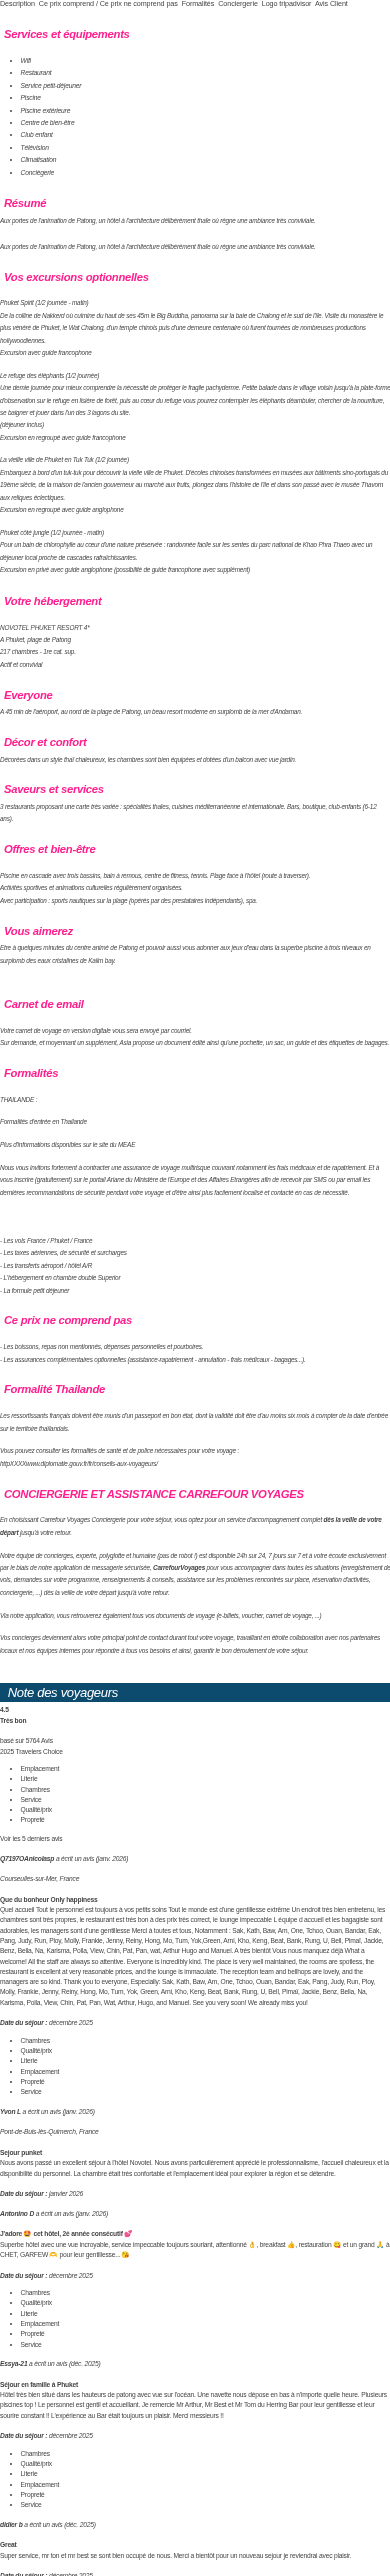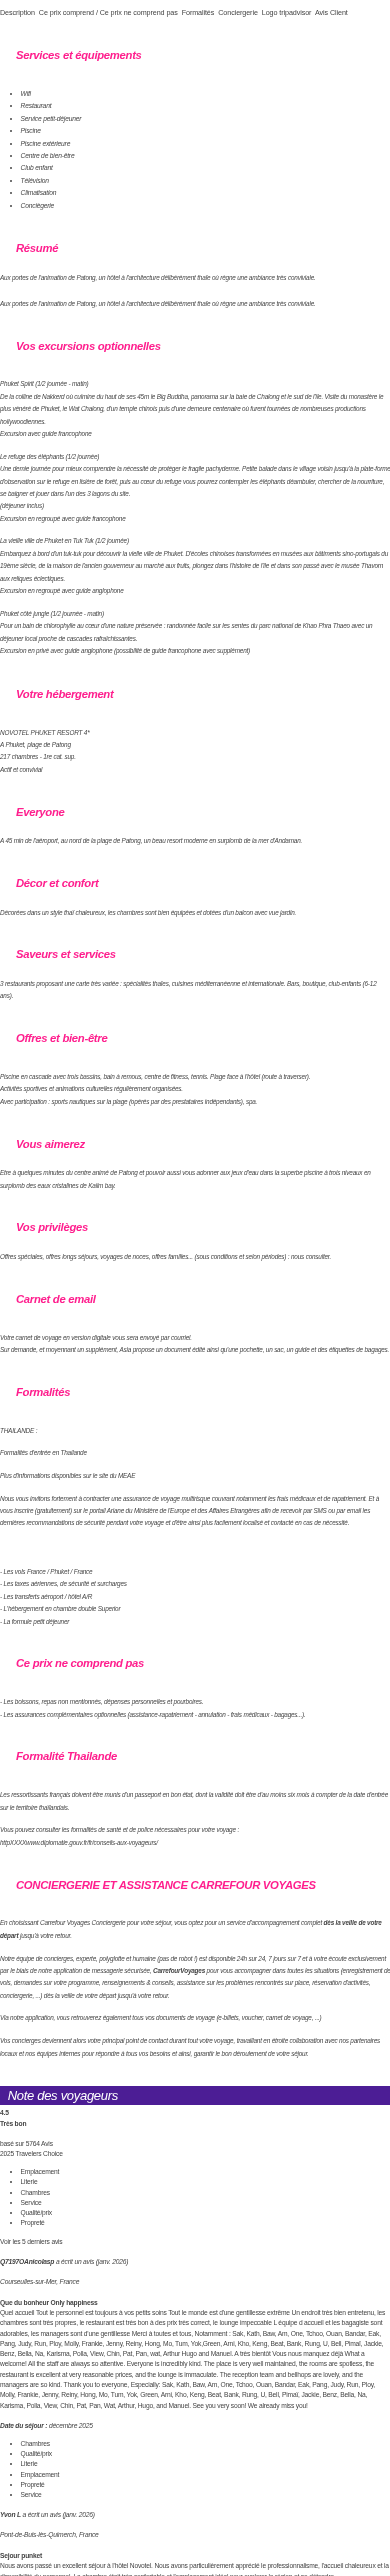--- a/index.html
+++ b/index.html
@@ -4,38 +4,38 @@
 <style>
   html, body { margin: 0; padding: 0; background: #ffffff; }
   body {
     width: 391px;
     font-family: "Liberation Sans", sans-serif;
     color: #444444;
     font-size: 6.7px;
     line-height: 1.2;
   }
   .wrap { padding: 0; }
-  .tabs { font-size: 7.2px; color: #444; padding-top: 9px; letter-spacing: -0.1px; white-space: nowrap; }
+  .tabs { font-size: 7.2px; color: #444; padding-top: 0; letter-spacing: -0.1px; white-space: nowrap; }
   .tabs span { margin-right: 2.1px; }
   h2.sec {
     color: #ff1f8e;
     font-style: italic;
     font-weight: bold;
     font-size: 11.3px;
     letter-spacing: -0.3px;
-    margin: 16px;
+    margin: 4px;
     padding: 0;
   }
   .it { font-style: italic; font-size: 6.4px; letter-spacing: -0.2px; line-height: 12.4px; margin: 0; }
   .it p { margin: 0; }
   ul.bul { margin: 0; padding-left: 20.6px; }
   ul.bul li { font-style: italic; font-size: 6.7px; letter-spacing: -0.2px; line-height: 12.4px; }
   .gap-m { height: 10.3px; }
   .banner {
-    background: #4c1d95;
+    background: #0c4a6e;
     color: #ffffff;
     font-style: italic;
     font-size: 13px;
     letter-spacing: -0.3px;
     padding: 2.1px 0 2.1px 7.7px;
     height: 15px;
     line-height: 15px;
   }
   .rv { font-size: 6.7px; letter-spacing: -0.2px; line-height: 10.3px; }
   .rv p { margin: 0; }
@@ -170,24 +170,20 @@
 
   <div style="height:13.4px"></div>
 
   <section>
     <h2 class="sec">Vous aimerez</h2>
     <p class="it">Etre à quelques minutes du centre animé de Patong et pouvoir aussi vous adonner aux jeux d'eau dans la superbe piscine à trois niveaux en surplomb des eaux cristalines de Kalim bay.</p>
   </section>
 
   <div style="height:13.4px"></div>
 
-  <section>
-    <h2 class="sec">Vos privilèges</h2>
-    <p class="it">Offres spéciales, offres longs séjours, voyages de noces, offres familles... (sous conditions et selon périodes) : nous consulter.</p>
-  </section>
 
   <div style="height:13.4px"></div>
 
   <section>
     <h2 class="sec">Carnet de email</h2>
     <div style="height:9.3px"></div>
     <div class="it">
       <p>Votre carnet de voyage en version digitale vous sera envoyé par courriel.</p>
       <p>Sur demande, et moyennant un supplément, Asia propose un document édité ainsi qu'une pochette, un sac, un guide et des étiquettes de bagages.</p>
     </div>

